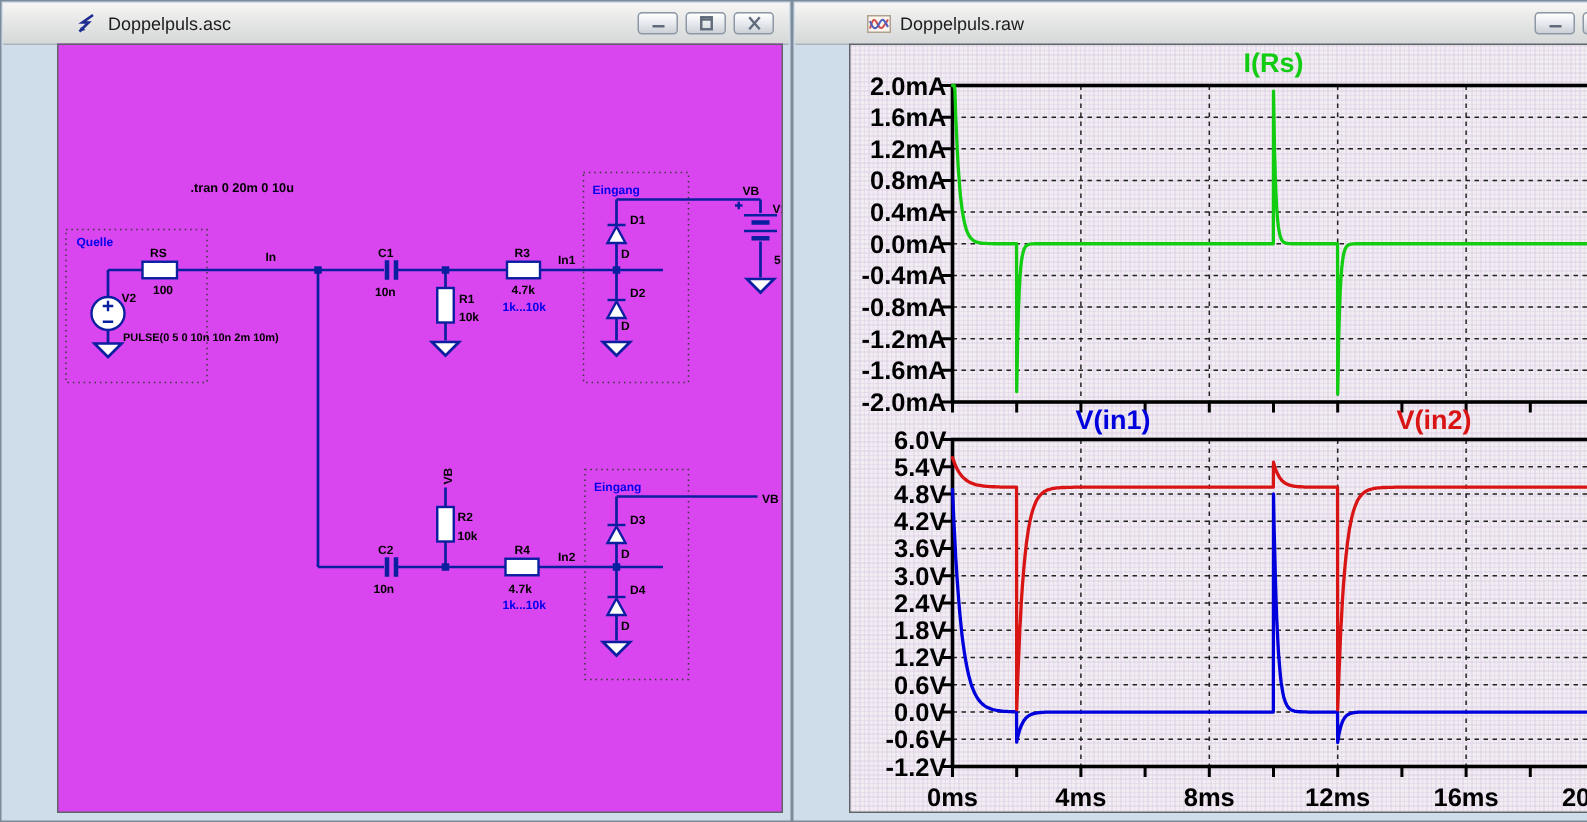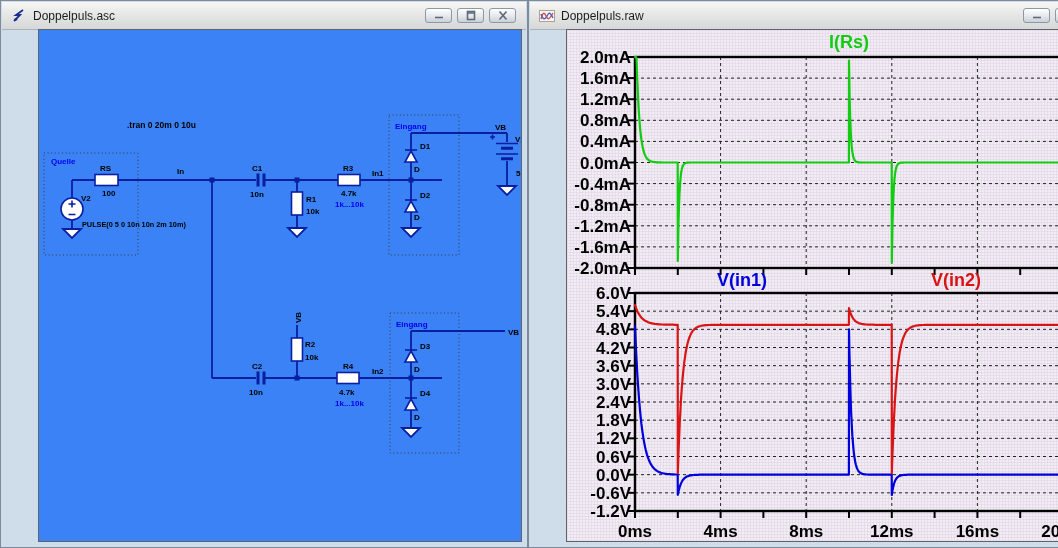--- a/index.html
+++ b/index.html
@@ -4,30 +4,30 @@
 <style>
   html,body{margin:0;padding:0;}
   body{width:1058px;height:548px;position:relative;overflow:hidden;background:#8a94a0;
        font-family:"Liberation Sans",sans-serif;}
   .window{position:absolute;top:0;height:548px;background:#cfdcea;border:1px solid #7d8a99;
           box-sizing:border-box;}
   #win-left{left:0;width:528px;}
   #win-right{left:528px;width:598px;}
   .titlebar{position:absolute;left:1px;right:1px;top:1px;height:27px;
             background:linear-gradient(#f7f6f4,#e6e7e6 45%,#d6d8d9);
-            border-bottom:1px solid #aab2ba;display:flex;align-items:center;}
+            border-bottom:1px solid #aab2ba;display:flex;align-items:center;padding-left:39px;}
   .app-icon{width:16px;height:16px;margin:0 6px 0 9px;flex:0 0 auto;}
   .title-text{font-size:12px;color:#1c1c1c;flex:1 1 auto;white-space:nowrap;overflow:hidden;}
   .cap-group{display:flex;gap:5px;margin-right:10px;}
   .cap-btn{width:27px;height:15px;border:1px solid #8c98a6;border-radius:3px;
            background:linear-gradient(#ffffff,#e7eaee 50%,#ccd1d8);
            display:flex;align-items:center;justify-content:center;padding:0;}
   .client{position:absolute;left:5px;right:5px;top:28px;bottom:5px;border:1px solid #606468;
           box-sizing:content-box;overflow:hidden;margin-left:32px;}
-  #schematic-client{background:#3b82f6;}
+  #schematic-client{background:#d946ef;}
   #waveform-client{background:#f1edf3;
      background-image:repeating-linear-gradient(0deg, rgba(221,205,228,.45) 0 1px, transparent 1px 3px),
                       repeating-linear-gradient(90deg, rgba(221,205,228,.45) 0 1px, transparent 1px 3px);}
   
   .wire{stroke:#0a1ea0;stroke-width:1.8;fill:none;}
   .comp{stroke:#0a1ea0;stroke-width:1.6;fill:#ffffff;}
   .plate{stroke:#0a1ea0;stroke-width:3;fill:none;}
   .thin{stroke:#0a1ea0;stroke-width:1.6;fill:none;}
   .thick{stroke:#0a1ea0;stroke-width:3;fill:none;}
   .dot{fill:#0a1ea0;stroke:none;}

